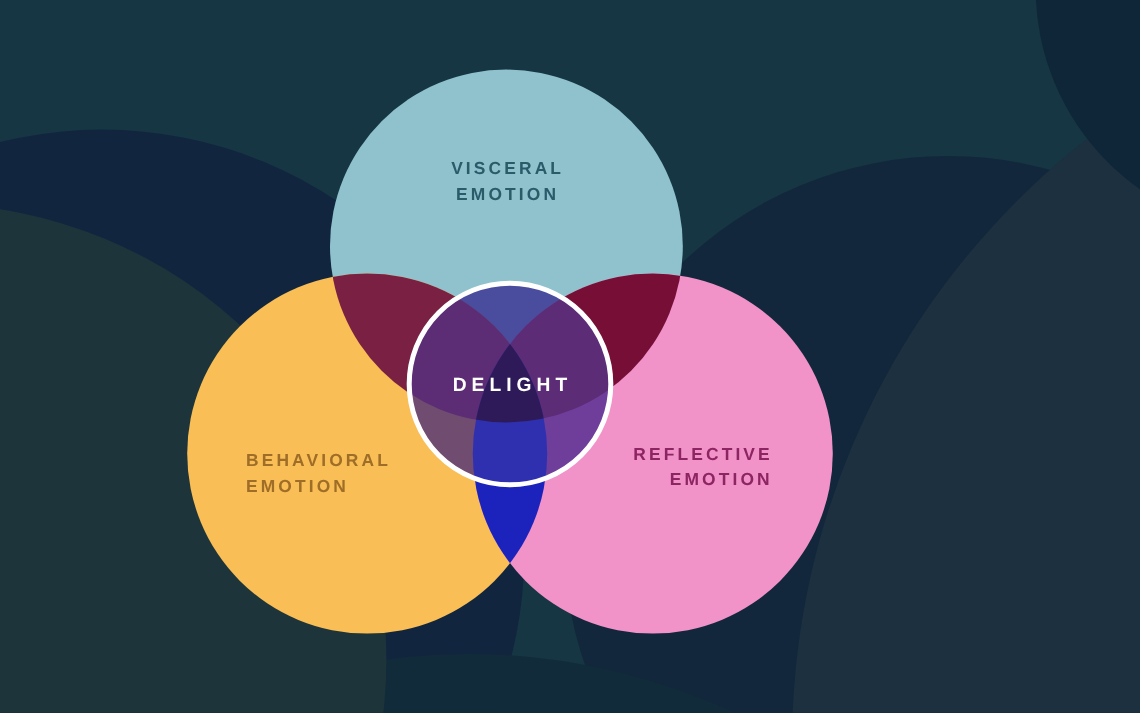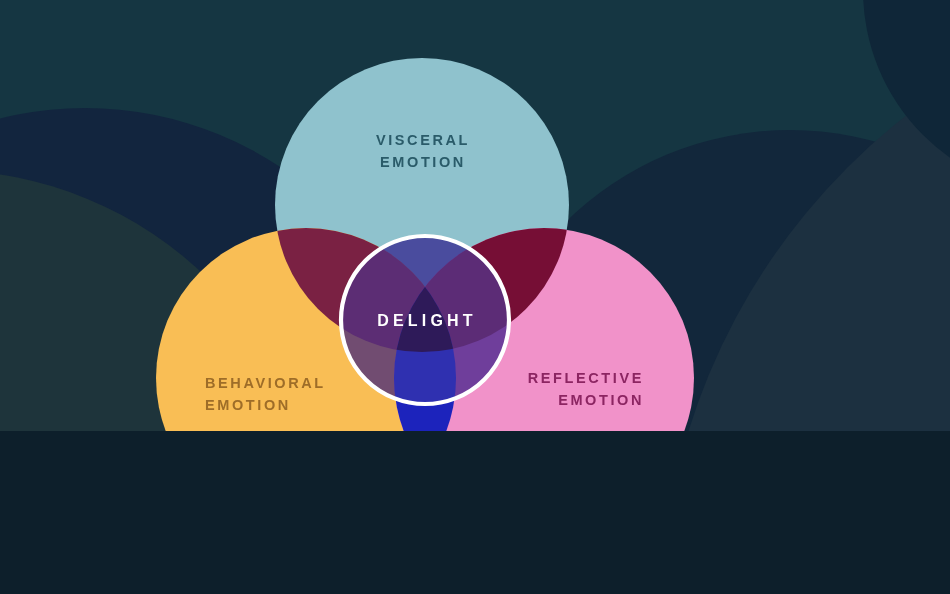--- a/index.html
+++ b/index.html
@@ -1,18 +1,18 @@
 <!DOCTYPE html>
 <html><head>
 <meta charset="utf-8">
 <style>
   html,body{margin:0;padding:0;background:#0d1f2b;}
   .stage{
     position:relative;
-    width:950px;height:431px;
+    width:950px;height:594px;
     overflow:hidden;
     font-family:"Liberation Sans",sans-serif;
   }
   .stage svg{display:block;width:950px;height:594px;}
   .lbl{
     font-family:"Liberation Sans",sans-serif;
     font-weight:700;
     font-size:14.5px;
     letter-spacing:2.6px;
   }

